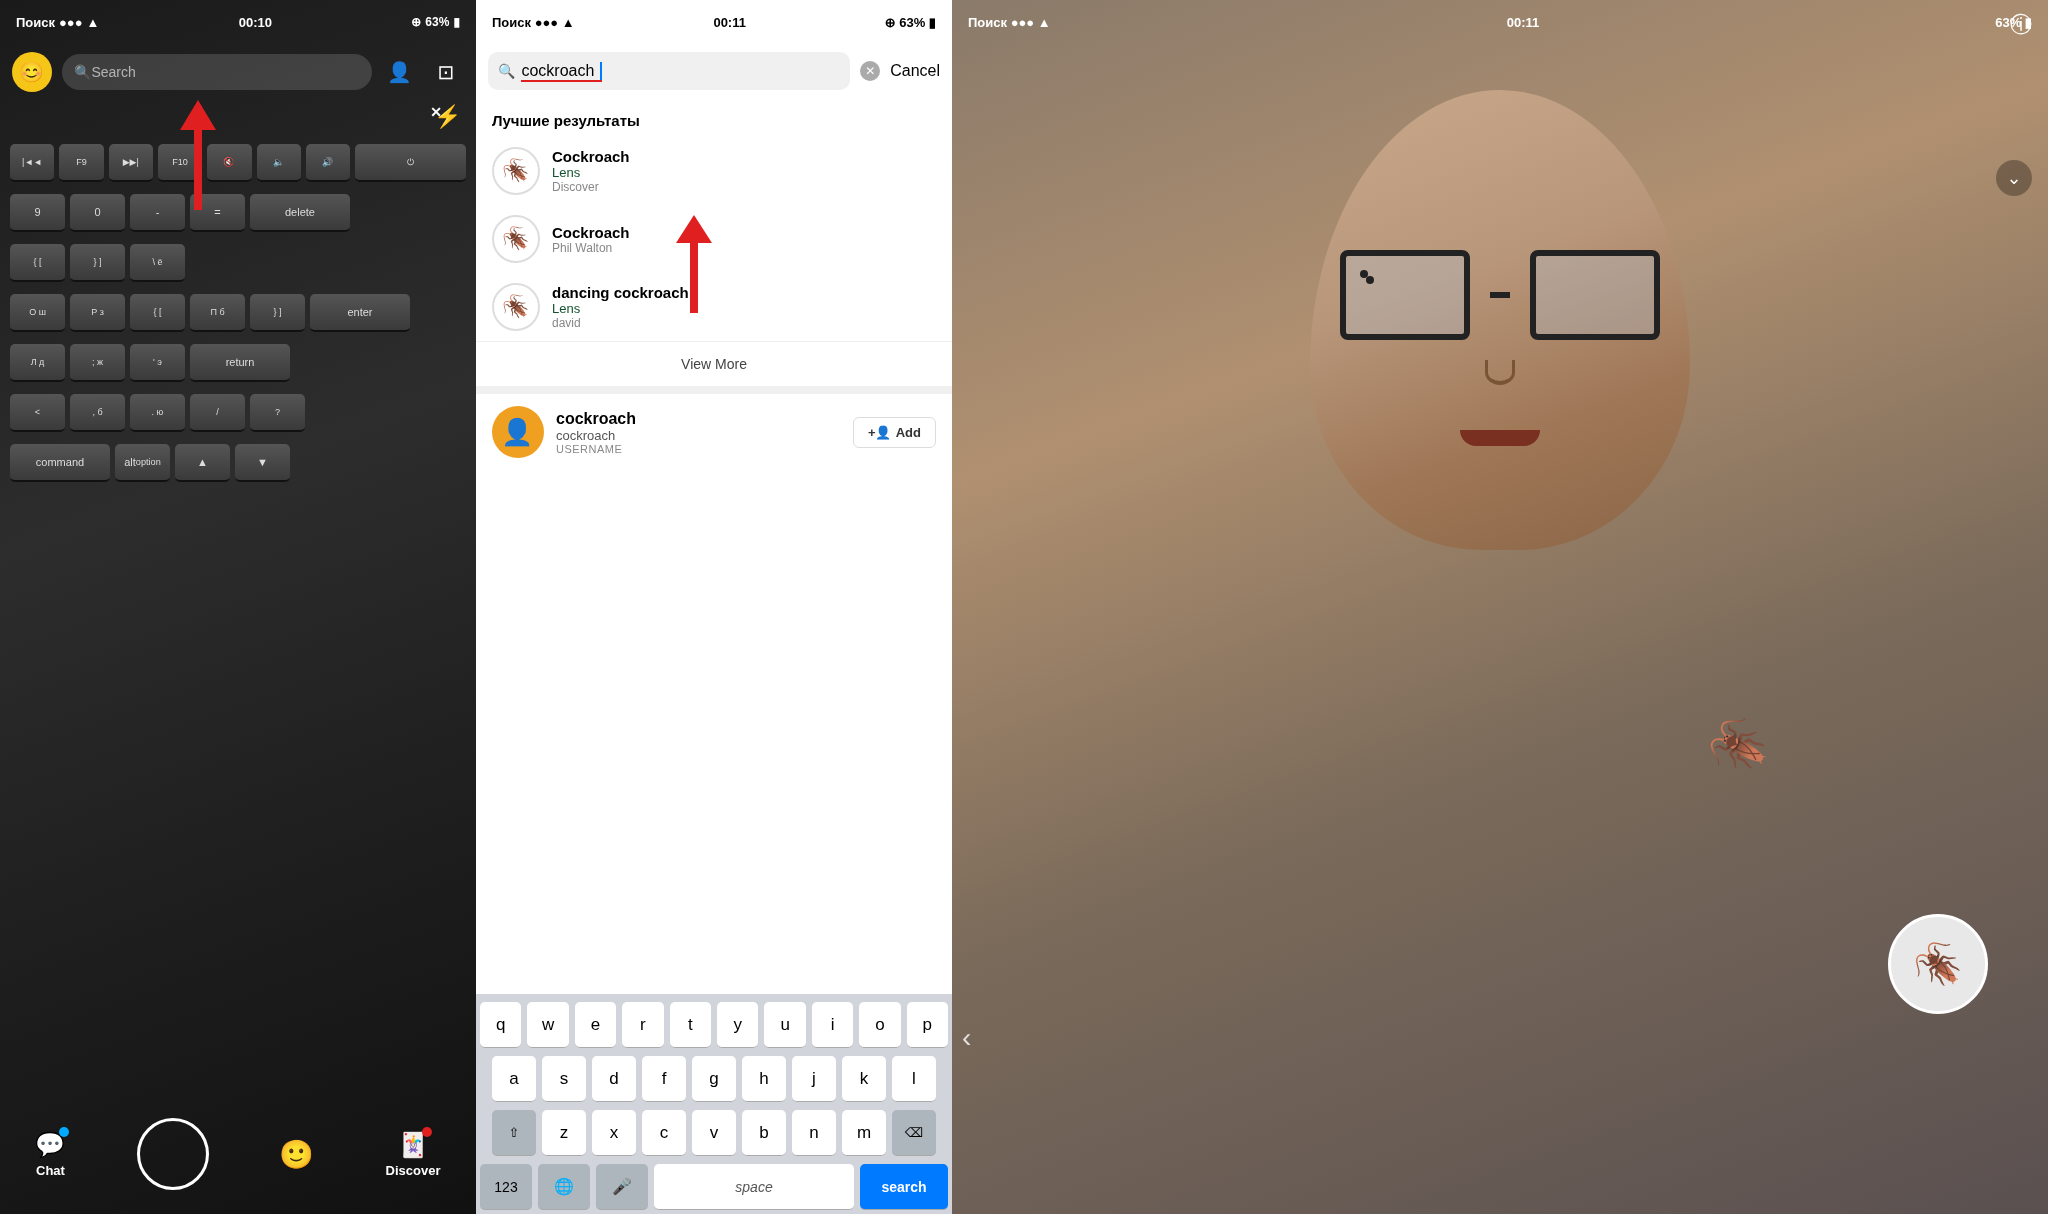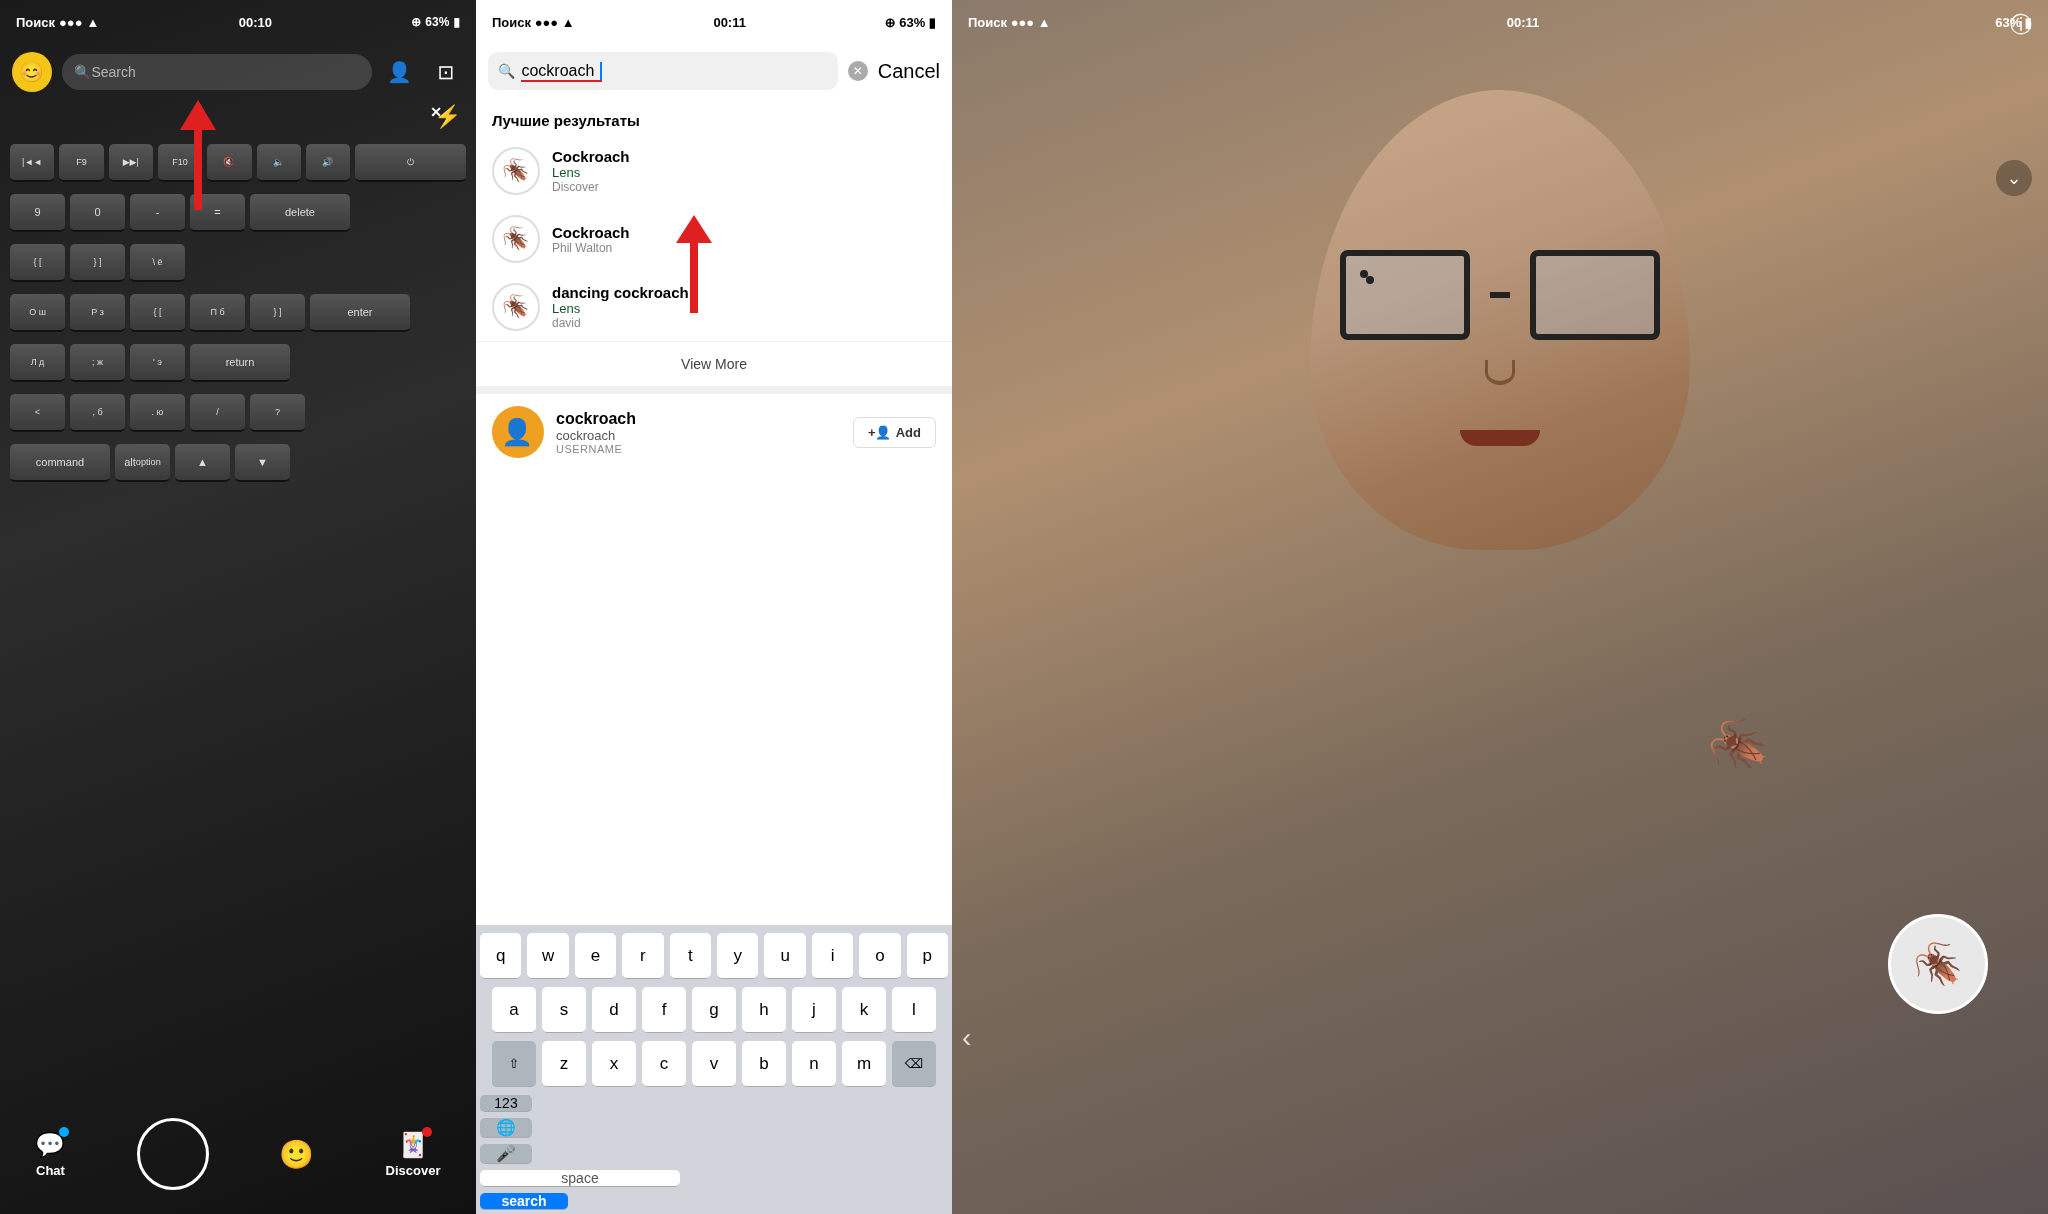--- a/index.html
+++ b/index.html
@@ -266,21 +266,21 @@
       border-radius: 50%;
       display: flex;
       align-items: center;
       justify-content: center;
       color: #fff;
       font-size: 12px;
       cursor: pointer;
     }
     .cancel-btn {
       color: #000;
-      font-size: 20px;
+      font-size: 16px;
       font-weight: 400;
       cursor: pointer;
     }
 
     
     .results-content {
       flex: 1;
       overflow-y: auto;
       background: #fff;
     }
@@ -400,29 +400,29 @@
       font-size: 14px;
       font-weight: 600;
       max-width: 88px;
       flex: 2;
     }
     .kb-key.space {
       flex: 4;
       max-width: 200px;
       font-size: 14px;
       color: #555;
+      font-style: italic;
     }
     .kb-key.num { font-size: 14px; max-width: 52px; }
     .kb-key.mic { font-size: 16px; max-width: 52px; }
     .kb-key.globe { font-size: 16px; max-width: 52px; }
     .kb-bottom-row {
       display: flex;
       justify-content: center;
       gap: 6px;
-      flex-direction: column;
     }
 
     
     .red-arrow-mid {
       position: absolute;
       top: 215px;
       left: 200px;
       z-index: 30;
       pointer-events: none;
     }

